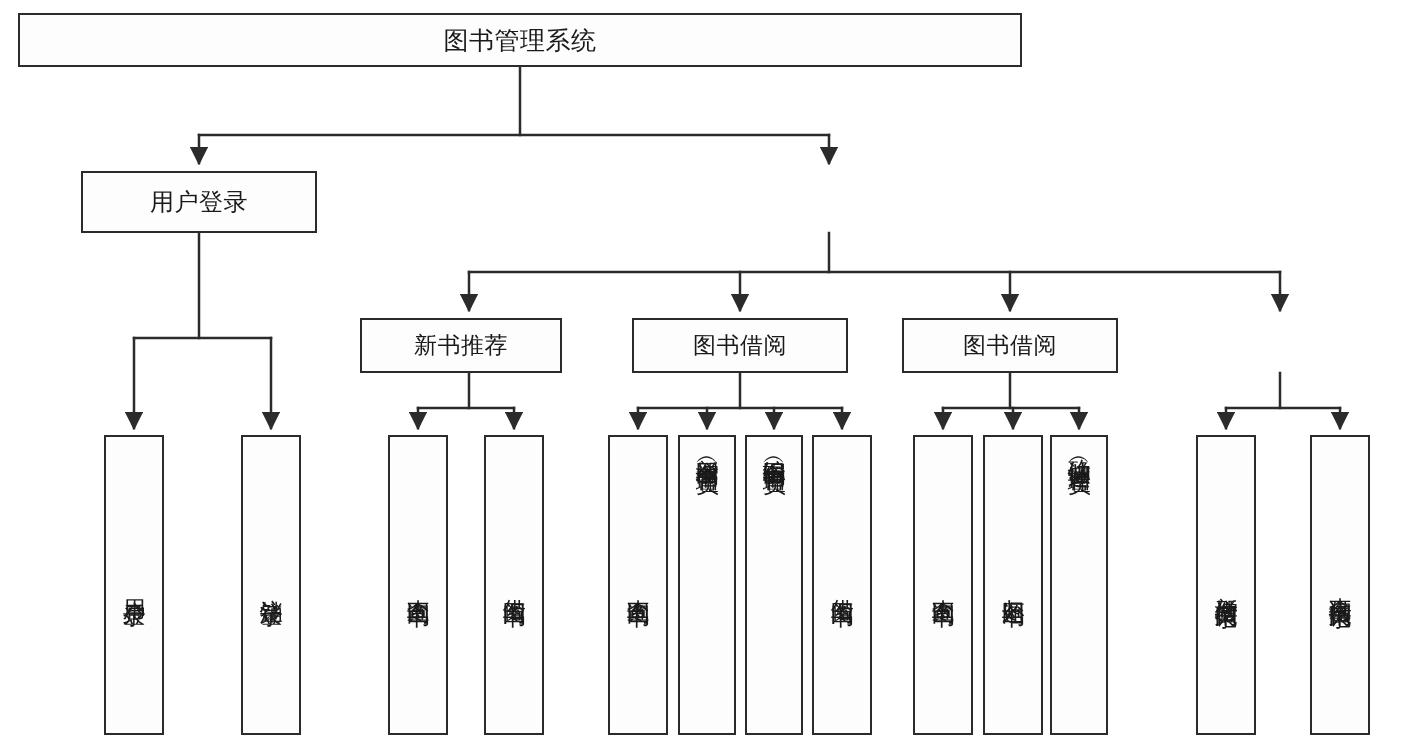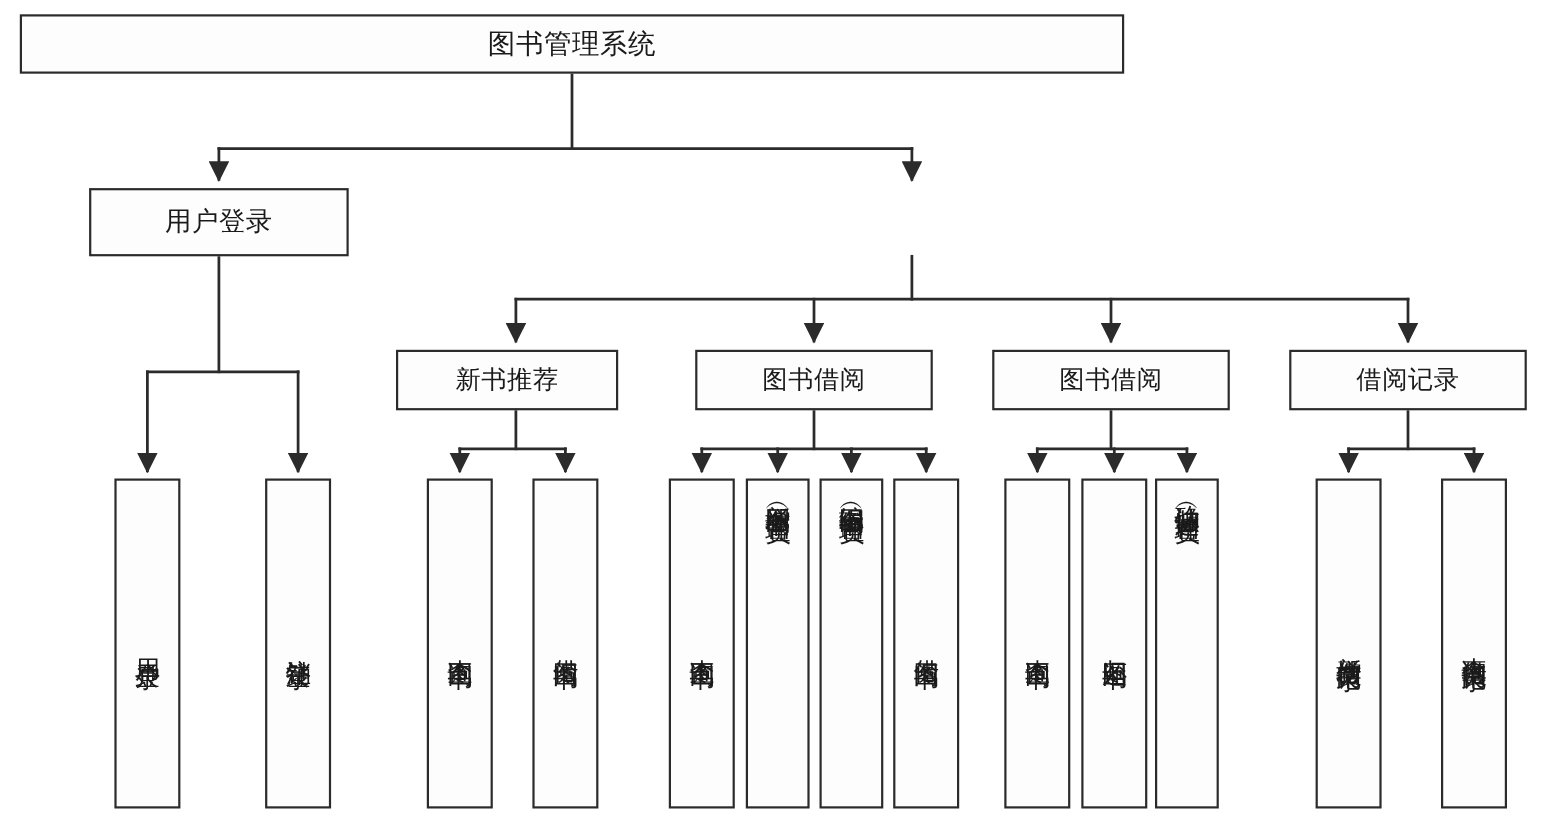--- a/index.html
+++ b/index.html
@@ -164,23 +164,20 @@
 
   <div class="node-box level3" id="node-l3-0" style="left: 360px; top: 318px; width: 202px; height: 55px;">
     <span class="node-label-h">新书推荐</span>
   </div>
   <div class="node-box level3" id="node-l3-1" style="left: 632px; top: 318px; width: 216px; height: 55px;">
     <span class="node-label-h">图书借阅</span>
   </div>
   <div class="node-box level3" id="node-l3-2" style="left: 902px; top: 318px; width: 216px; height: 55px;">
     <span class="node-label-h">图书借阅</span>
   </div>
-  <div class="node-box level3" id="node-l3-3" style="left: 1172px; top: 318px; width: 216px; height: 55px;">
-    <span class="node-label-h">借阅记录</span>
-  </div>
 
   <div id="leaf-container">
       <div class="node-box leaf" style="left: 104px; top: 435px; width: 60px; height: 300px;">
         <div class="leaf-inner">
           <span class="node-label-v">用户登录</span>
         </div>
       </div>
       <div class="node-box leaf" style="left: 241px; top: 435px; width: 60px; height: 300px;">
         <div class="leaf-inner">
           <span class="node-label-v">注销登录</span>

